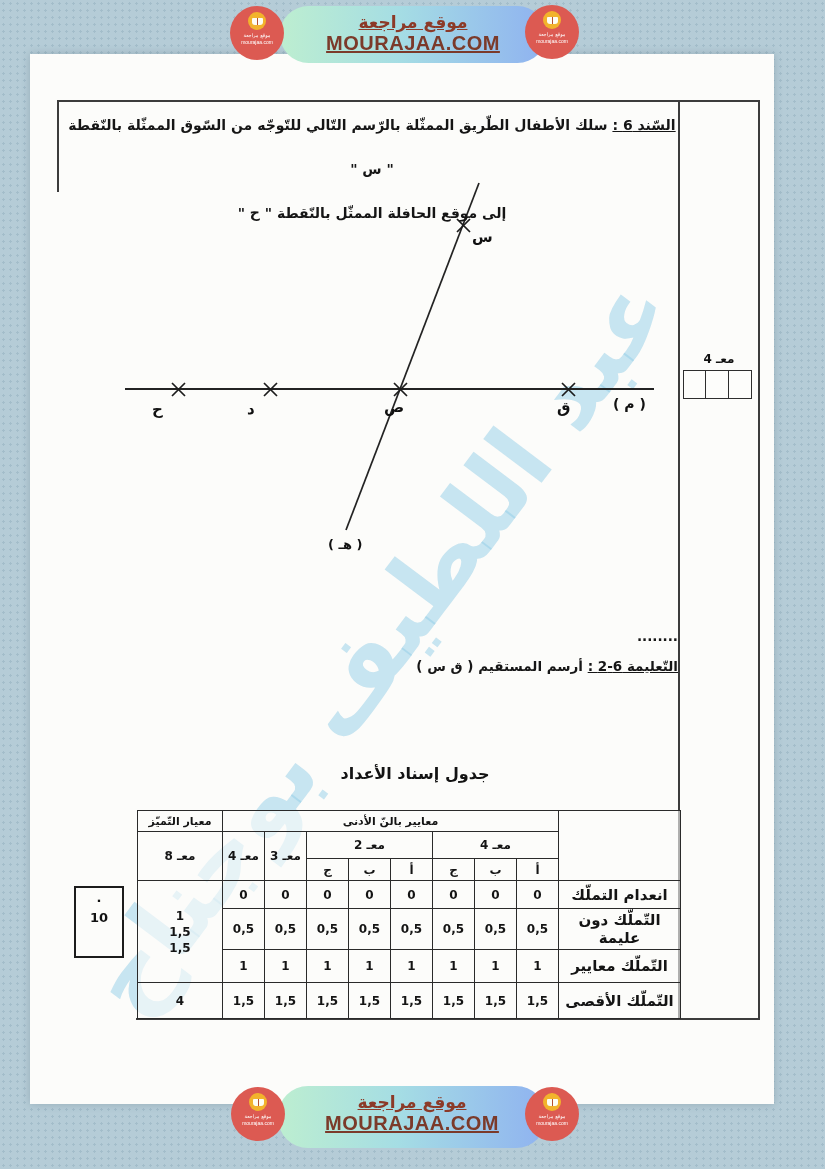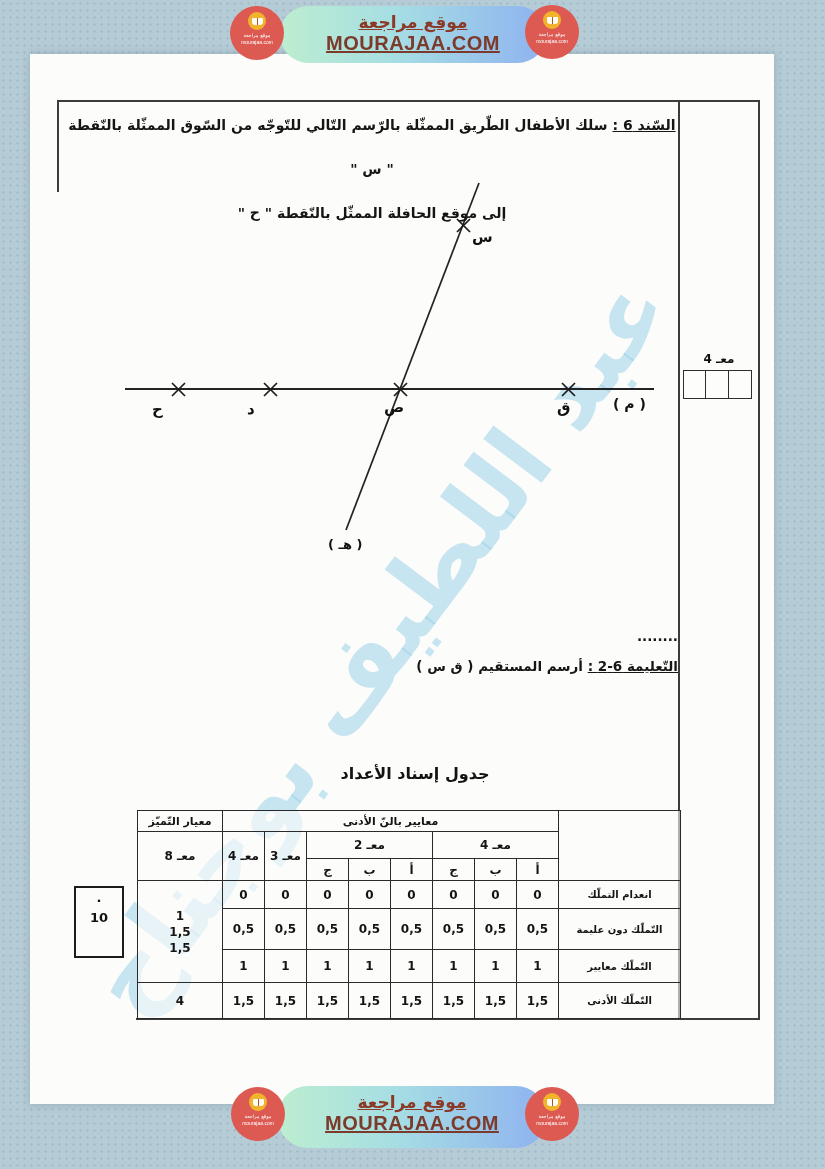--- a/index.html
+++ b/index.html
@@ -66,21 +66,21 @@
     direction:rtl; font-weight:bold; color:#141414; table-layout:fixed; background:rgba(252,252,250,.6); }
   table.grading td{ border:1.4px solid #2a2a2a; text-align:center; vertical-align:middle;
     padding:0; font-size:12px; overflow:hidden; }
   table.grading .h1 td{ height:21px; font-size:11px; }
   table.grading .h2 td{ height:27px; }
   table.grading .h3 td{ height:22px; }
   table.grading .b1 td{ height:28px; }
   table.grading .b2 td{ height:41px; }
   table.grading .b3 td{ height:33px; }
   table.grading .b4 td{ height:36px; }
-  table.grading td.rl{ font-size:10px;margin-left:44px; }
+  table.grading td.rl{ font-size:15px;margin-left:44px; }
   .exc-stack span{ display:block; line-height:16px; font-size:12px; }
 </style>
 </head>
 <body>
 
 <div class="page">
 
   <div class="paper"></div>
 
   <div class="watermark">عبد اللطيف بوجناح</div>
@@ -219,21 +219,21 @@
       <td>1</td>
       <td>1</td>
       <td>1</td>
       <td>1</td>
       <td>1</td>
       <td>1</td>
       <td>1</td>
       <td>1</td>
     </tr>
     <tr class="b4">
-      <td class="rl">التّملّك الأدنى</td>
+      <td class="rl">التّملّك الأقصى</td>
       <td>1,5</td>
       <td>1,5</td>
       <td>1,5</td>
       <td>1,5</td>
       <td>1,5</td>
       <td>1,5</td>
       <td>1,5</td>
       <td>1,5</td>
       <td>4</td>
     </tr>

